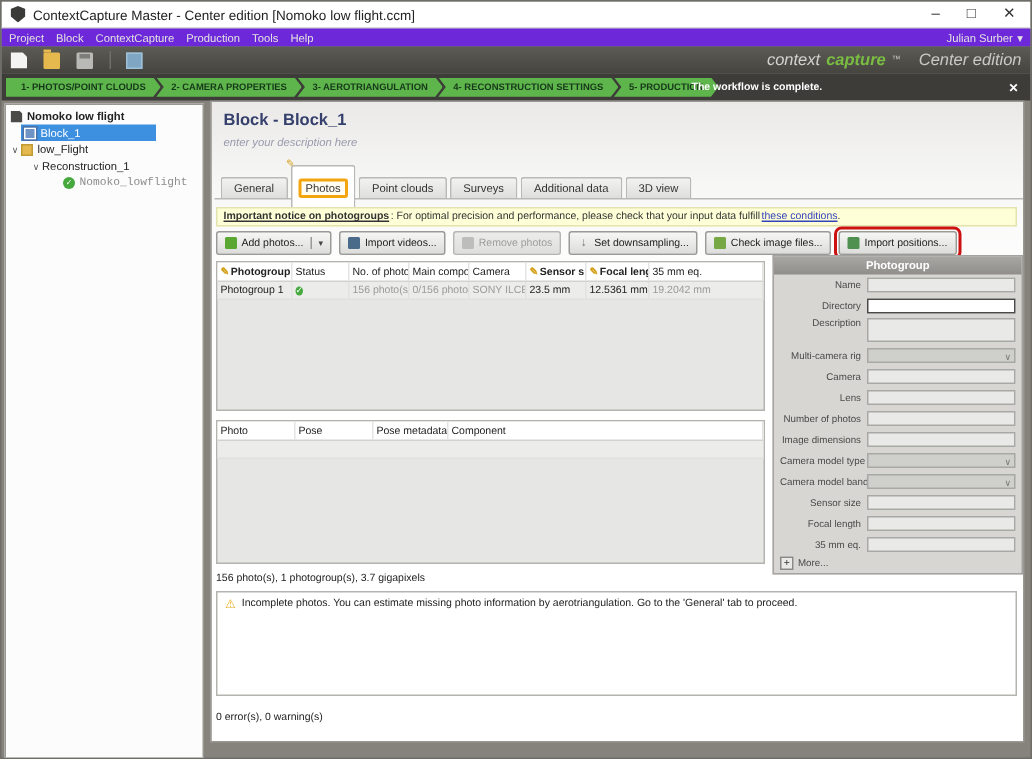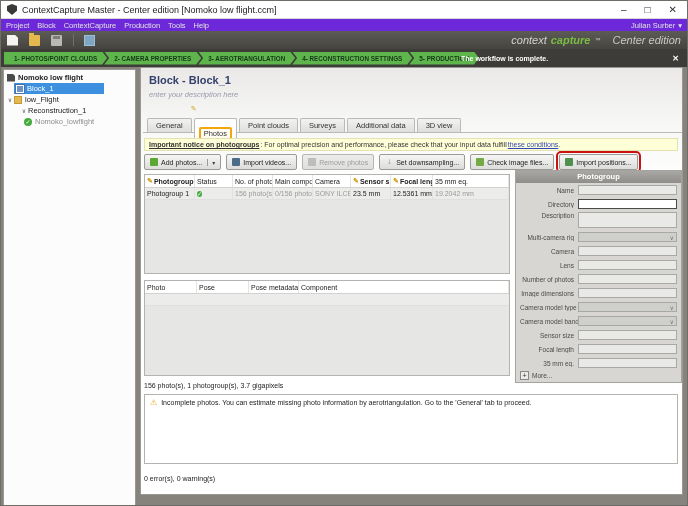--- a/index.html
+++ b/index.html
@@ -56,21 +56,21 @@
   .tree-row.dim { color:#8d8d8d; }
 
   
   .main-panel { position:absolute; left:139px; top:66px; width:543px; height:428px; background:linear-gradient(180deg,#eae9e7 0,#f7f7f6 55px,#ffffff 120px); border:1px solid #9a9893; }
   .block-title { position:absolute; top:6px; left:8px; font-size:11px; font-weight:bold; color:#35406d; }
   .desc-row { position:absolute; top:22px; left:8px; font-size:7.5px; font-style:italic; color:#9a9aae; display:flex; gap:6px; align-items:center;flex-direction:column; }
   .pencil { color:#d4a017; font-size:7px; font-style:normal; }
   .block-stats { position:absolute; top:34px; left:8px; font-size:7.5px; font-weight:bold; color:#35406d; }
 
   
-  .tabbar { position:absolute; top:50px; left:2px; right:0; height:15px; border-bottom:1px solid #b9b9b6; display:flex; align-items:flex-start; padding-left:4px; }
+  .tabbar { position:absolute; top:50px; left:2px; right:0; height:15px; border-bottom:1px solid #b9b9b6; display:flex; align-items:center; padding-left:4px; }
   .tab { font-size:7.5px; color:#333; background:linear-gradient(#f2f2f1,#dededc); border:1px solid #b9b9b6; border-bottom:none; border-radius:2px 2px 0 0; padding:2px 8px; margin-right:2px; height:14px; display:flex; align-items:center; }
   .tab.selected { background:#ffffff; height:30px; }
   .tab.selected .tab-label { border:2px solid #f2a50c; border-radius:2px; padding:0 3px; margin:-2px -4px; background:#fffdf2; }
 
   
   .notice { position:absolute; top:70px; left:3px; width:534px; height:13px; background:#ffffd7; border:1px solid #e3e3b0; font-size:7px; color:#333; display:flex; align-items:center; padding:0 4px; white-space:nowrap; overflow:hidden; }
   .notice .lnk1 { color:#333; text-decoration:underline; font-weight:bold; margin-right:1px; }
   .notice .lnk2 { color:#3344bb; text-decoration:underline; margin-left:1px; }
 
   
@@ -185,21 +185,21 @@
     </div>
     <div class="tree-row" style="padding-left:2px;">
       <span class="tree-arrow">∨</span>
       <span class="tree-ico ico-folder"></span>
       <span class="lbl">low_Flight</span>
     </div>
     <div class="tree-row" style="padding-left:16px;">
       <span class="tree-arrow">∨</span>
       <span class="lbl">Reconstruction_1</span>
     </div>
-    <div class="tree-row dim" style="padding-left:20px;">
+    <div class="tree-row dim" style="padding-left:38px;font-family:Liberation Mono, monospace;">
       <span class="tree-ico ico-checkcircle">✓</span>
       <span class="lbl">Nomoko_lowflight</span>
     </div>
   </div>
 
   <div class="main-panel">
 
     <div class="block-title">Block - Block_1</div>
     <div class="desc-row">
       <span>enter your description here</span>

